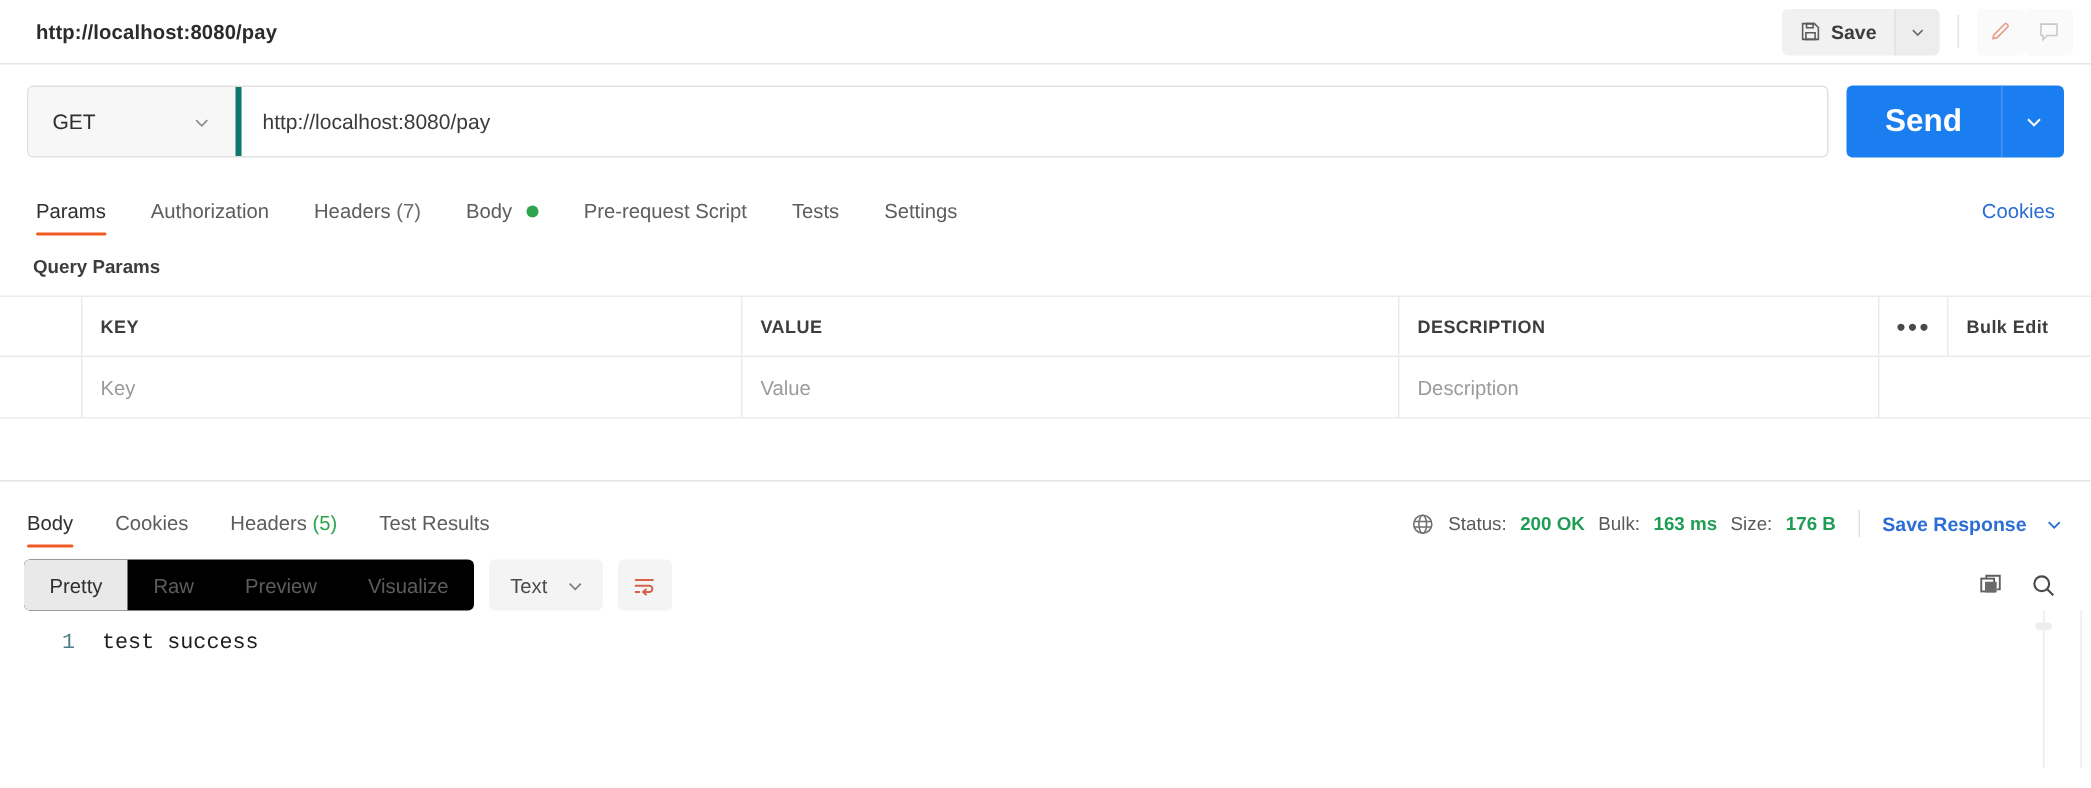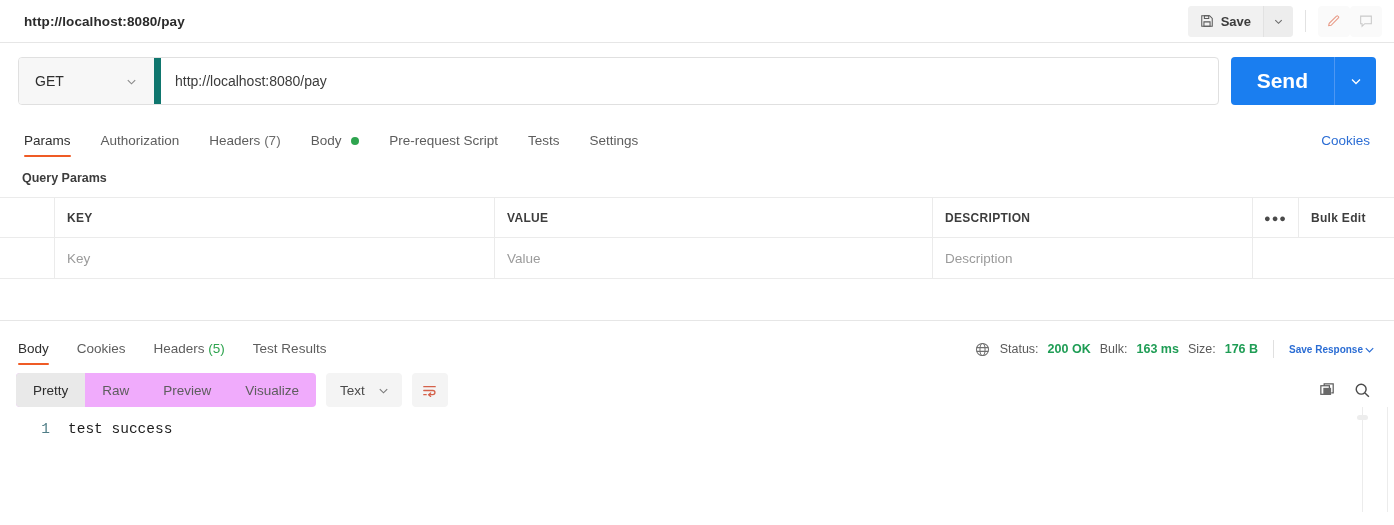--- a/index.html
+++ b/index.html
@@ -93,21 +93,21 @@
     overflow: hidden;
     background: #fff;
   }
   .method-box {
     width: 142px;
     display: flex;
     align-items: center;
     justify-content: space-between;
     padding: 0 16px;
     background: #f7f7f7;
-    border-right: 7px solid #0f766e;
+    border-right: 4px solid #0f766e;
     font-size: 14px;
     color: #2e2e2e;
     cursor: pointer;
     gap: 32px;
   }
   .url-input {
     flex: 1;
     border: 0;
     outline: 0;
     padding: 0 14px;
@@ -262,39 +262,39 @@
     align-items: center;
     gap: 9px;
     padding-bottom: 7px;
     font-size: 12.5px;
     color: #5a5a5a;
   }
   .meta .val { color: #1f9d55; font-weight: bold; }
   .meta .lbl { color: #5a5a5a; }
   .meta-sep { width: 1px; height: 18px; background: #e0e0e0; margin: 0 6px; }
   .save-resp {
-    font-size: 10px;
+    font-size: 13px;
     font-weight: bold;
     color: #2b6dd4;
     display: flex;
     align-items: center;
-    gap: 0;
+    gap: 12px;
     cursor: pointer;
   }
 
   
   .bodybar {
     display: flex;
     align-items: center;
     padding: 8px 16px 0 16px;
     gap: 10px;
   }
   .seg {
     display: flex;
-    background: #f0abfc;
+    background: #000000;
     border-radius: 4px;
     height: 34px;
     overflow: hidden;
   }
   .seg-item {
     display: flex;
     align-items: center;
     padding: 0 17px;
     font-size: 13.5px;
     color: #5d5d5d;

